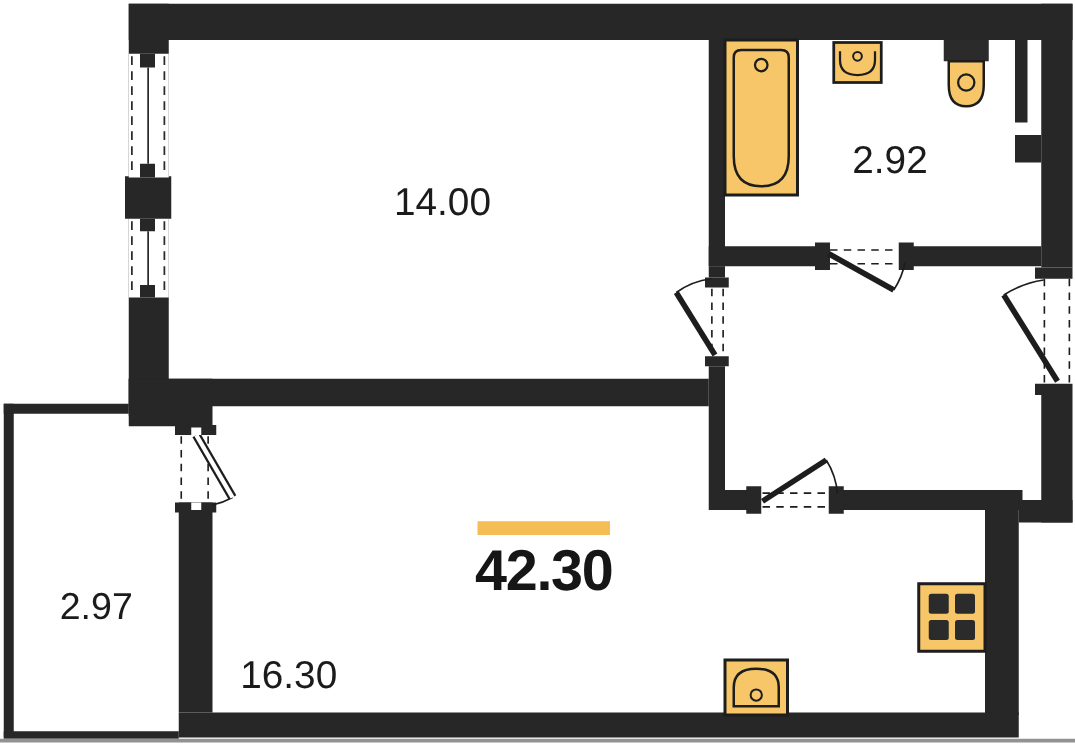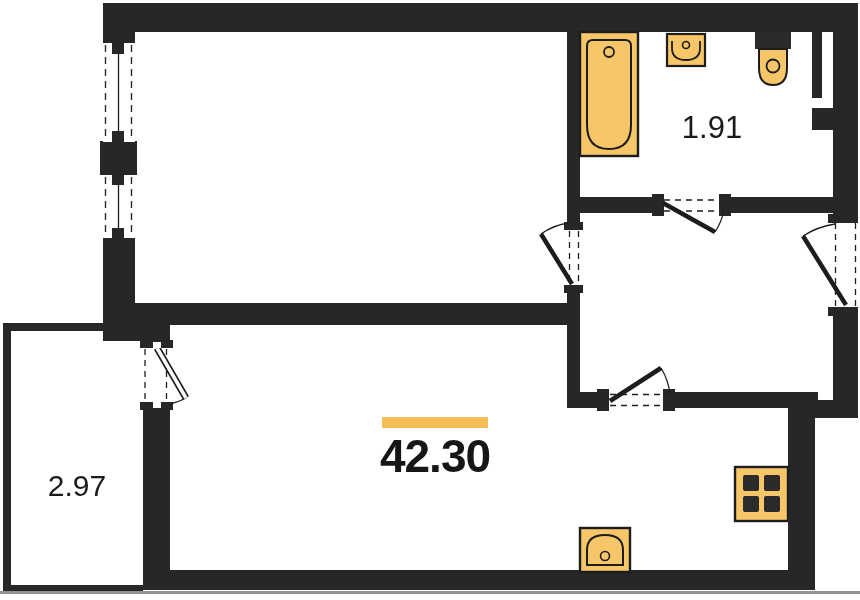--- a/index.html
+++ b/index.html
@@ -129,20 +129,22 @@
       <rect x="743" y="496" width="16" height="16" rx="2" fill="#2b2b2b"></rect>
       <rect x="764" y="496" width="16" height="16" rx="2" fill="#2b2b2b"></rect>
     </g>
     <g>
       <rect x="580" y="528" width="50" height="44" fill="#F6C668" stroke="#1d1d1d" stroke-width="2.4"></rect>
       <path d="M587,565 V550 Q587,535 605,535 Q623,535 623,550 V565 Z" fill="none" stroke="#1d1d1d" stroke-width="2"></path>
       <circle cx="605" cy="556" r="4.5" fill="none" stroke="#1d1d1d" stroke-width="1.6"></circle>
     </g>
   </svg>
 
-  <div class="lbl" style="left:662px;top:112px;width:100px;height:32px;">1.91</div>
+  <div class="lbl" style="left:294px;top:146px;width:120px;height:32px;">14.00</div>
+  <div class="lbl" style="left:662px;top:112px;width:100px;height:32px;">2.92</div>
   <div class="lbl" style="left:27px;top:470px;width:100px;height:32px;font-size:30px;">2.97</div>
+  <div class="lbl" style="left:181px;top:524px;width:100px;height:32px;">16.30</div>
 
   <div class="accent-bar"></div>
   <div class="lbl-total" style="left:370px;top:436px;width:130px;height:40px;">42.30</div>
 
 
 </div>
 
 </body></html>

